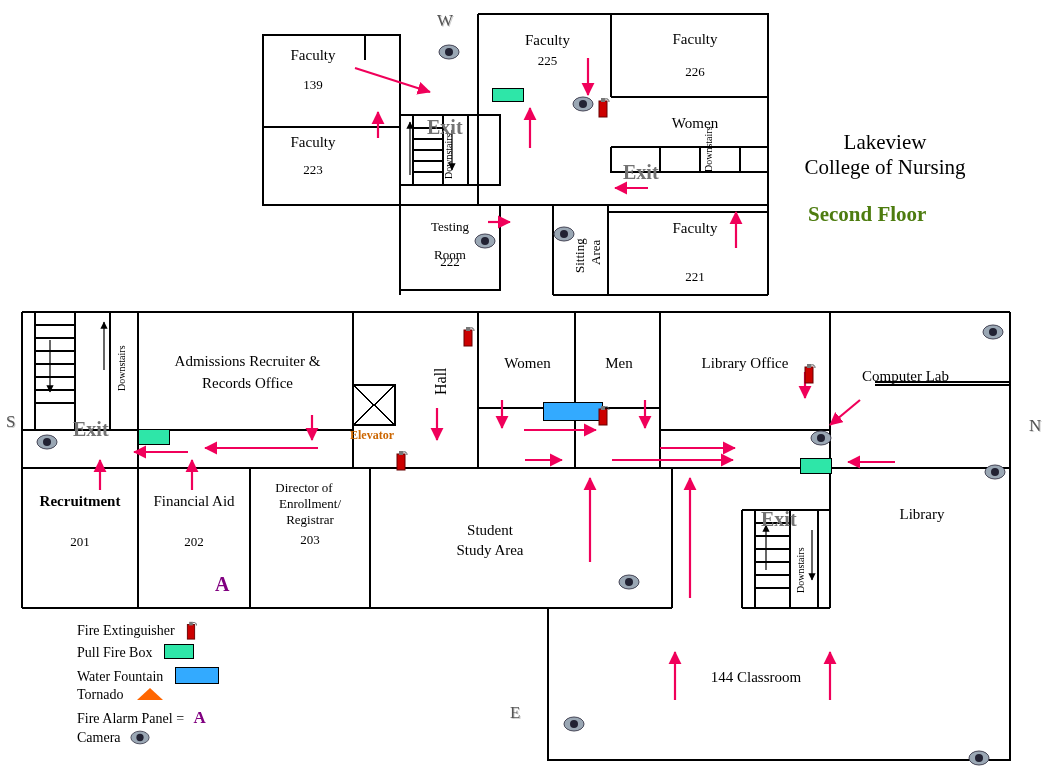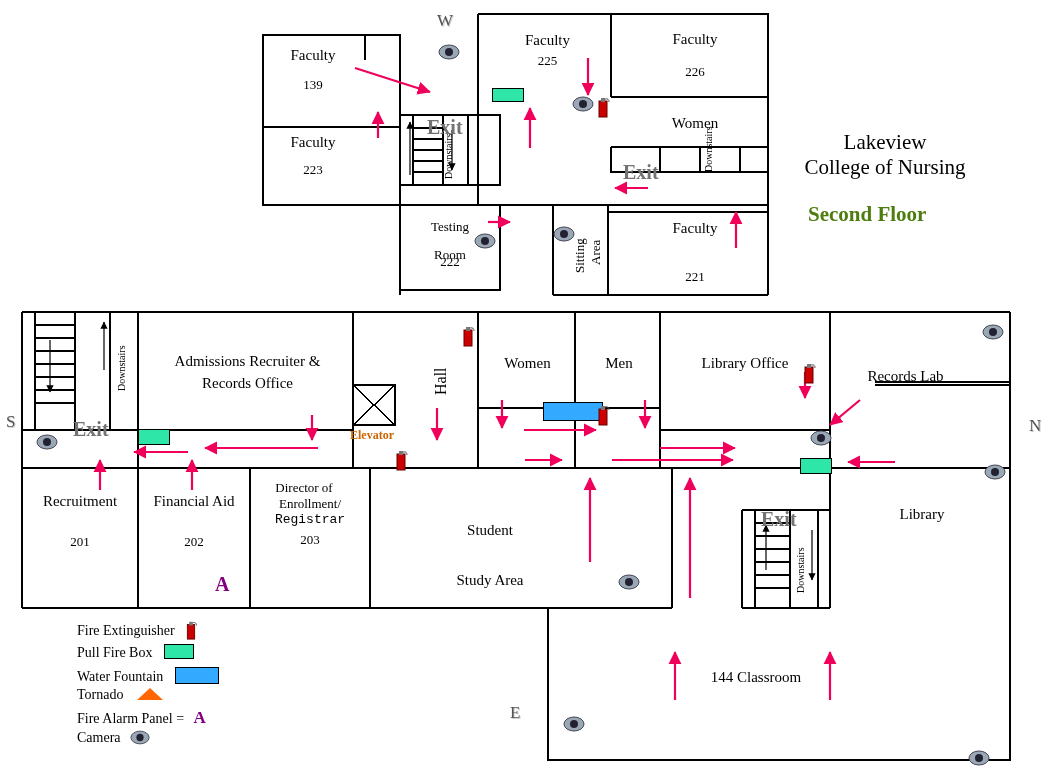--- a/index.html
+++ b/index.html
@@ -236,34 +236,34 @@
   <div class="lbl rm" style="left:145px;top:375px;width:205px;">Records Office</div>
   <div class="lbl rm" style="left:145px;top:353px;width:205px;">Admissions Recruiter &amp;</div>
   <div class="vertsm" style="left:116px;top:338px;height:60px;">Downstairs</div>
   <div class="elev" style="left:350px;top:428px;">Elevator</div>
 
   <div class="vert" style="left:432px;top:358px;height:46px;font-size:16px;">Hall</div>
 
   <div class="lbl rm" style="left:480px;top:355px;width:95px;">Women</div>
   <div class="lbl rm" style="left:578px;top:355px;width:82px;">Men</div>
   <div class="lbl rm" style="left:665px;top:355px;width:160px;">Library Office</div>
-  <div class="lbl rm" style="left:838px;top:368px;width:135px;">Records Lab</div>
+  <div class="lbl rm" style="left:838px;top:368px;width:135px;">Computer Lab</div>
   <div class="lbl rm" style="left:862px;top:506px;width:120px;">Library</div>
 
-  <div class="lbl rm" style="left:25px;top:493px;width:110px;">Recruitment</div>
+  <div class="lbl rm" style="left:25px;top:493px;width:110px;font-weight:bold;">Recruitment</div>
   <div class="lbl rmnum" style="left:25px;top:535px;width:110px;">201</div>
   <div class="lbl rm" style="left:140px;top:493px;width:108px;">Financial Aid</div>
   <div class="lbl rmnum" style="left:140px;top:535px;width:108px;">202</div>
   <div class="lbl small" style="left:252px;top:481px;width:104px;">Director of</div>
   <div class="lbl small" style="left:252px;top:497px;width:116px;">Enrollment/</div>
-  <div class="lbl small" style="left:252px;top:513px;width:116px;font-family:Liberation Mono, monospace;">Registrar</div>
+  <div class="lbl small" style="left:252px;top:513px;width:116px;">Registrar</div>
   <div class="lbl rmnum" style="left:252px;top:533px;width:116px;">203</div>
 
   <div class="lbl rm" style="left:420px;top:522px;width:140px;">Student</div>
-  <div class="lbl rm" style="left:420px;top:572px;width:140px;text-align:center;">Study Area</div>
+  <div class="lbl rm" style="left:420px;top:542px;width:140px;text-align:center;">Study Area</div>
   <div class="lbl rm" style="left:690px;top:669px;width:132px;">144 Classroom</div>
   <div class="vertsm" style="left:795px;top:540px;height:60px;">Downstairs</div>
 
   <div class="A" style="left:215px;top:573px;">A</div>
 
   <div class="pullbox" style="left:492px;top:88px;width:30px;height:12px;"></div>
   <div class="pullbox" style="left:138px;top:429px;width:30px;height:14px;"></div>
   <div class="pullbox" style="left:800px;top:458px;width:30px;height:14px;"></div>
 
   <div class="fountain" style="left:543px;top:402px;width:58px;height:17px;"></div>

